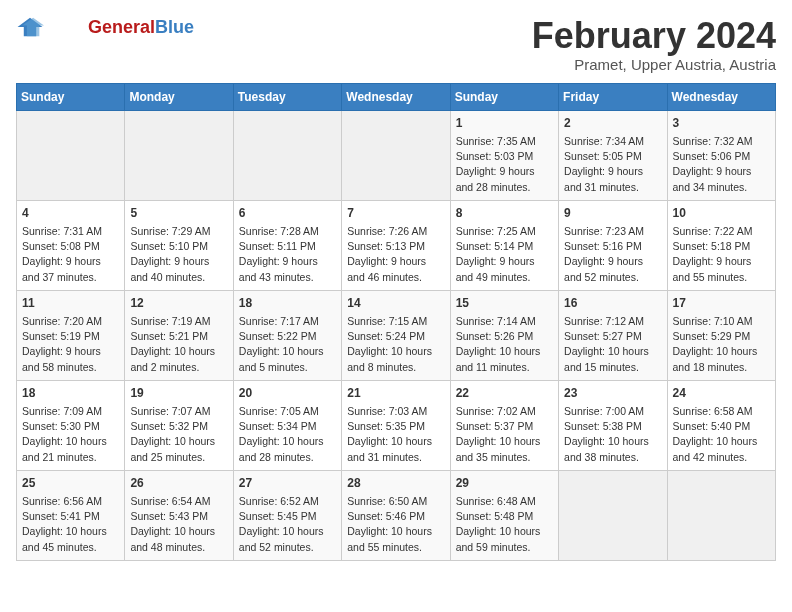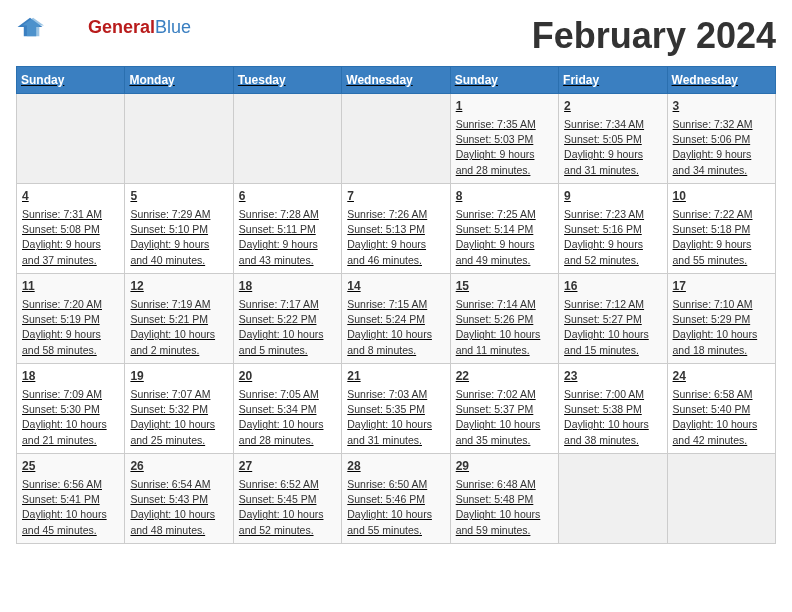--- a/index.html
+++ b/index.html
@@ -22,21 +22,21 @@
       gap: 4px;
     }
     .logo-text-general {
       font-size: 18px;
       font-weight: bold;
       color: #b91c1c;
       margin-left: 40px;
     }
     .logo-text-blue {
       font-size: 18px;
-      font-weight: normal;
+      font-weight: bold;
       color: #3a7fc1;
     }
     .logo-icon {
       width: 28px;
       height: 22px;
     }
     .title-area {
       text-align: right;
     }
     .main-title {
@@ -47,21 +47,20 @@
       text-align: center;
     }
     .sub-title {
       font-size: 15px;
       color: #555;
     }
     table {
       width: 100%;
       border-collapse: collapse;
       font-size: 11px;
-      text-decoration: underline;
     }
     thead tr th {
       background-color: #3a7fc1;
       color: #fff;
       padding: 6px 4px;
       text-align: left;
       font-size: 12px;
       font-weight: bold;
       border: 1px solid #2a6faf;
     }
@@ -103,20 +102,21 @@
     <svg class="logo-icon" viewBox="0 0 36 28" xmlns="http://www.w3.org/2000/svg">
       <polygon points="18,2 34,14 26,14 26,26 10,26 10,14 2,14" fill="#3a7fc1"></polygon>
       <polygon points="22,2 36,12 30,12 30,26 14,26 14,12 8,12" fill="#5a9fd4" opacity="0.6"></polygon>
     </svg>
     <div>
       <span class="logo-text-general">General</span><span class="logo-text-blue">Blue</span>
     </div>
   </div>
   <div class="title-area">
     <div class="main-title">February 2024</div>
+    <div class="sub-title">Pramet, Upper Austria, Austria</div>
   </div>
 </div>
 
 <table>
   <thead id="calendar-header">
     <tr id="header-row">
         <th>Sunday</th>
         <th>Monday</th>
         <th>Tuesday</th>
         <th>Wednesday</th>

